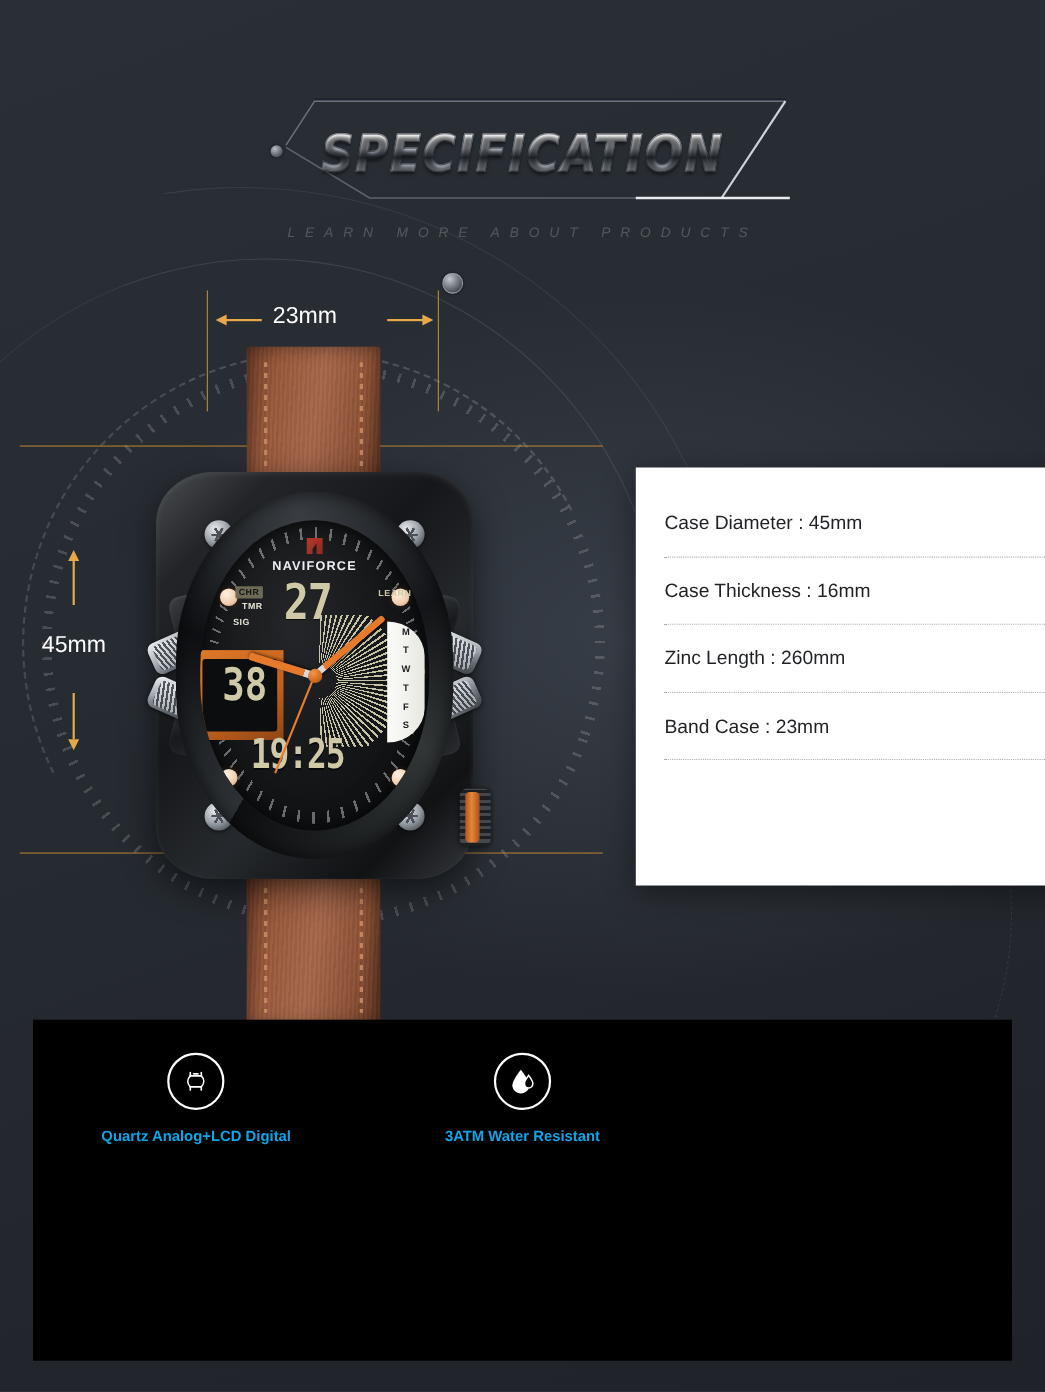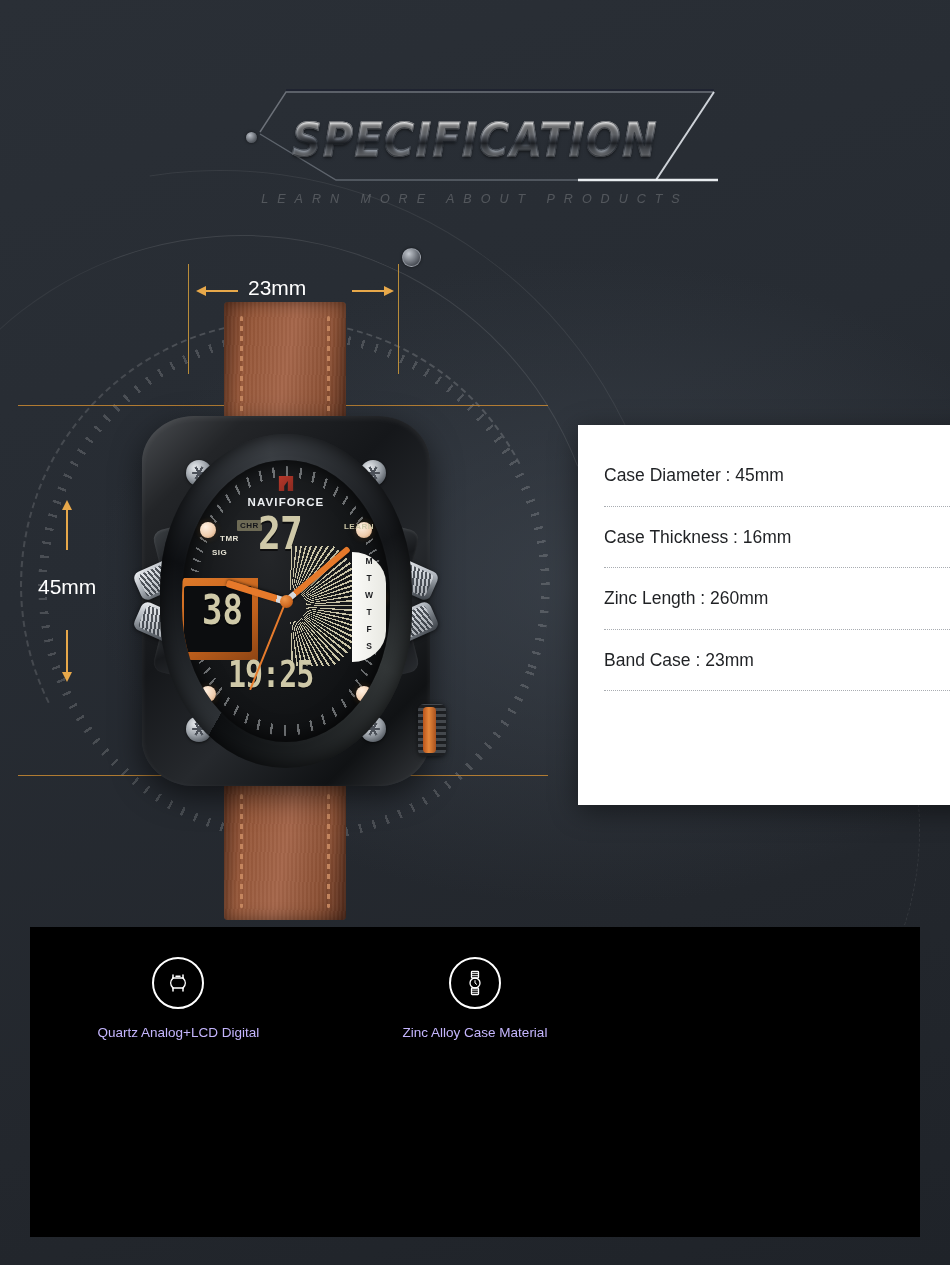--- a/index.html
+++ b/index.html
@@ -80,42 +80,42 @@
       #f2f4f7 0%, #ffffff 18%, #c6ccd6 40%,
       #6d7480 50%, #3d434c 56%,
       #9aa2ad 68%, #e4e8ee 86%, #aab1bb 100%);
     -webkit-background-clip:text; background-clip:text;
     color:transparent;
     -webkit-text-stroke:1px rgba(20,24,30,.55);
     text-shadow:0 2px 3px rgba(0,0,0,.55);
     transform:scaleY(1.12);
   }
   .hdr-sub{
-    position:absolute; left:0; top:112px; width:950px; text-align:center;
+    position:absolute; left:0; top:124px; width:950px; text-align:center;
     font-size:12.5px; font-style:italic; letter-spacing:9px;
     color:rgba(255,255,255,0.20);
     font-family:"Liberation Sans", sans-serif;
   }
 
   
   .watch-area{ position:absolute; left:0; top:250px; width:560px; height:660px; }
 
   .dim-hline{ position:absolute; height:1px; background:#c98a33; opacity:.85; }
   .dim-vline{ position:absolute; width:1px; background:#c9973a; opacity:.9; }
 
   .dim-label{
     position:absolute; color:#fff; font-size:21px; font-weight:normal;
     font-family:"Liberation Sans", sans-serif; white-space:nowrap;
   }
   .arrow{ position:absolute; }
   .arrow .shaft{ position:absolute; background:#e7a84a; }
   .arrow .head{ position:absolute; width:0;height:0; }
 
   
-  .watch{ position:absolute; left:120px; top:38px; width:330px; height:620px; }
+  .watch{ position:absolute; left:120px; top:51px; width:330px; height:620px; }
 
   .band{ position:absolute; left:104px; width:122px; border-radius:4px;
     background:
       repeating-linear-gradient(92deg, rgba(255,255,255,.035) 0 2px, rgba(0,0,0,.03) 2px 4px),
       linear-gradient(100deg,#6f3c26 0%,#97583a 22%,#a5664a 50%,#8c5135 78%,#5e3220 100%);
     box-shadow:inset 0 0 16px rgba(0,0,0,.45);
   }
   .band.top{ top:14px; height:152px; }
   .band.bot{ top:492px; height:140px; }
   .band .stitch{
@@ -226,21 +226,21 @@
   }
   .lcd-digits{
     color:#cfc9a8; font-family:"DejaVu Sans Mono", monospace; font-weight:bold;
     text-shadow:0 1px 0 rgba(0,0,0,.6);
   }
   .lcd-27{ position:absolute; left:52px; top:-6px; font-size:38px; letter-spacing:-1px; transform:scaleY(1.18); }
   .lbl{
     position:absolute; font-size:8px; font-weight:bold; letter-spacing:.5px;
     font-family:"Liberation Sans", sans-serif; color:#cfc9a8;
   }
-  .lbl.chr{ left:8px; top:2px; background:#6d6a55; color:#15161a; padding:1px 3px; border-radius:1px;margin-left:23px; }
+  .lbl.chr{ left:8px; top:2px; background:#6d6a55; color:#15161a; padding:1px 3px; border-radius:1px; }
   .lbl.date{ right:0px; top:4px; }
   .lbl.tmr{ left:14px; top:16px; color:#e6e3d4; }
   .lbl.sig{ left:6px; top:30px; color:#e6e3d4; }
 
   .subdial-orange{
     position:absolute; left:-12px; top:118px; width:88px;height:82px;
     background:linear-gradient(150deg,#e07b2a,#c2611c 60%,#8e4514);
     clip-path:polygon(16% 0,100% 0,100% 100%,16% 100%,0 78%,0 22%);
     box-shadow:0 2px 6px rgba(0,0,0,.5);
   }
@@ -335,21 +335,21 @@
     padding-top:8px;
   }
   .feat-icon{
     width:52px;height:52px;border-radius:50%;
     border:2px solid #fff;
     display:flex;align-items:center;justify-content:center;
     margin-bottom:14px;
   }
   .feat-icon svg{ display:block; }
   .feat-label{
-    color:#c4b5fd; font-size:13.5px; font-weight:normal; text-align:left;
+    color:#0ea5e9; font-size:13.5px; font-weight:bold; text-align:left;
     line-height:1.42; max-width:210px;
     font-family:"Liberation Sans", sans-serif;
   }
 </style>
 </head>
 <body>
 
 <div class="page">
 
   <div class="bg-arc arc-solid"></div>
@@ -509,31 +509,28 @@
             <path d="M20 10 C23 13, 23 17, 20 20"></path>
             <path d="M10 10 L20 10 M10 20 L20 20"></path>
             <path d="M13 8.2 L17 8.2"></path>
           </svg>
         </div>
         <div class="feat-label">Quartz Analog+LCD Digital</div>
       </div>
 
 
 
-
-
       <div class="feat">
         <div class="feat-icon">
-          <svg width="26" height="30" viewBox="0 0 26 30" fill="none" stroke="#fff" stroke-width="1.3">
-            <rect x="9.5" y="3.5" width="7" height="6.5" rx="0.8"></rect>
-            <rect x="9.5" y="20" width="7" height="6.5" rx="0.8"></rect>
-            <path d="M9.5 5.6 L16.5 5.6 M9.5 7.7 L16.5 7.7 M9.5 22.1 L16.5 22.1 M9.5 24.3 L16.5 24.3" stroke-width="0.9"></path>
-            <circle cx="13" cy="15" r="5"></circle>
-            <path d="M13 12.2 L13 15 L15 16.6" stroke-width="1"></path>
+          <svg width="28" height="28" viewBox="0 0 28 28" fill="#fff">
+            <path d="M12.5 3.5 C12.5 3.5 4.8 13 4.8 17.6 C4.8 21.9 8.3 25 12.5 25 C16.7 25 20.2 21.9 20.2 17.6 C20.2 13 12.5 3.5 12.5 3.5 Z"></path>
+            <path d="M19.6 8.6 C19.6 8.6 15.8 13.6 15.8 16.1 C15.8 18.4 17.5 20.1 19.6 20.1 C21.7 20.1 23.4 18.4 23.4 16.1 C23.4 13.6 19.6 8.6 19.6 8.6 Z" fill="#000" stroke="#fff" stroke-width="1.4"></path>
           </svg>
         </div>
-        <div class="feat-label">Zinc Alloy Case Material</div>
-      </div>
+        <div class="feat-label">3ATM Water Resistant</div>
+      </div>
+
+
 
     </div>
   </div>
 
 </div>
 
 </body></html>

